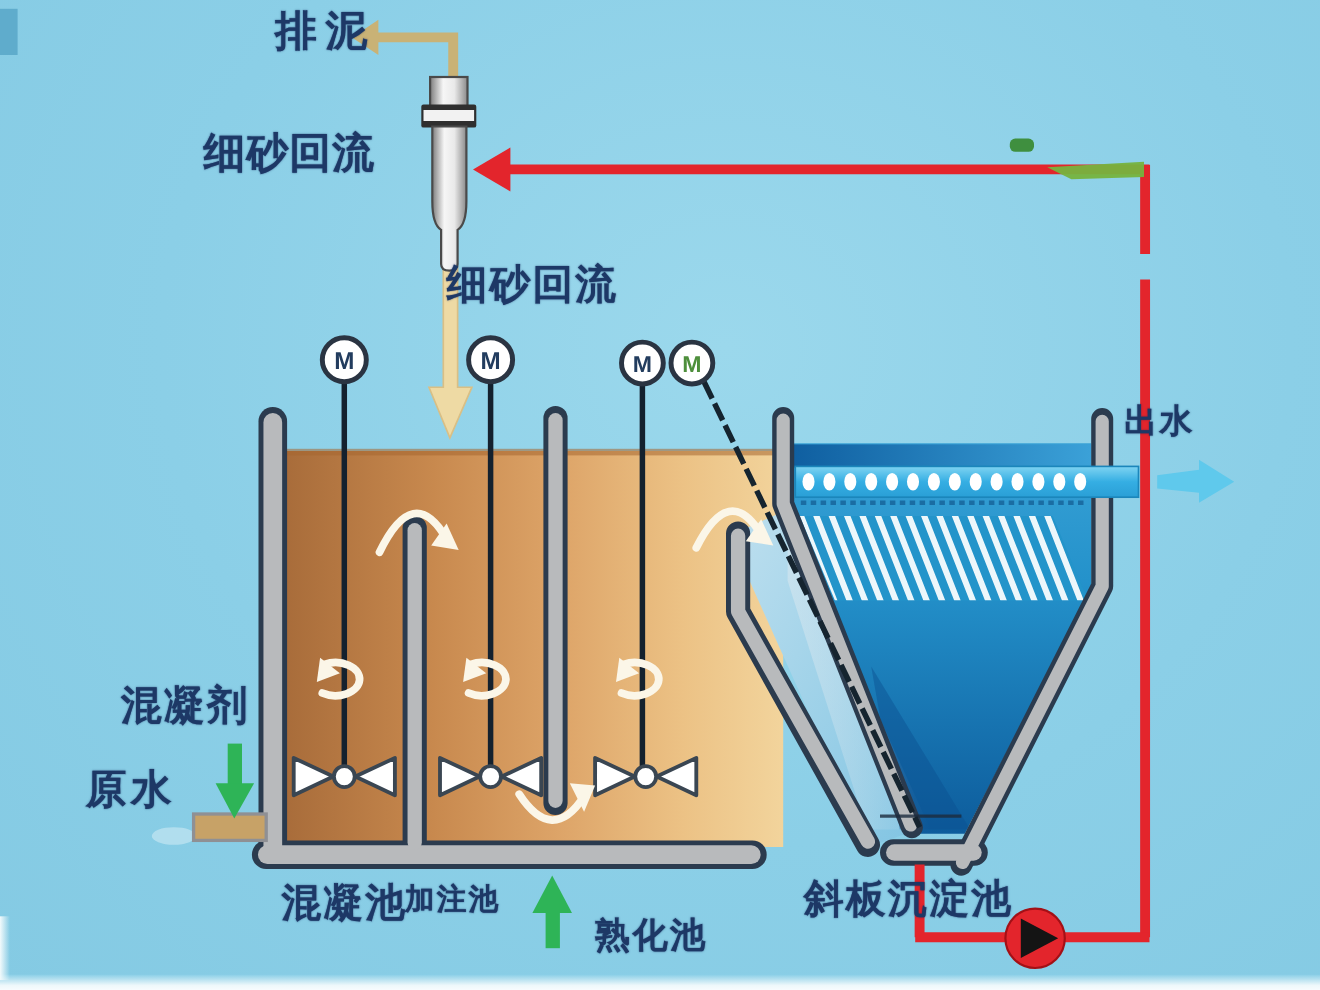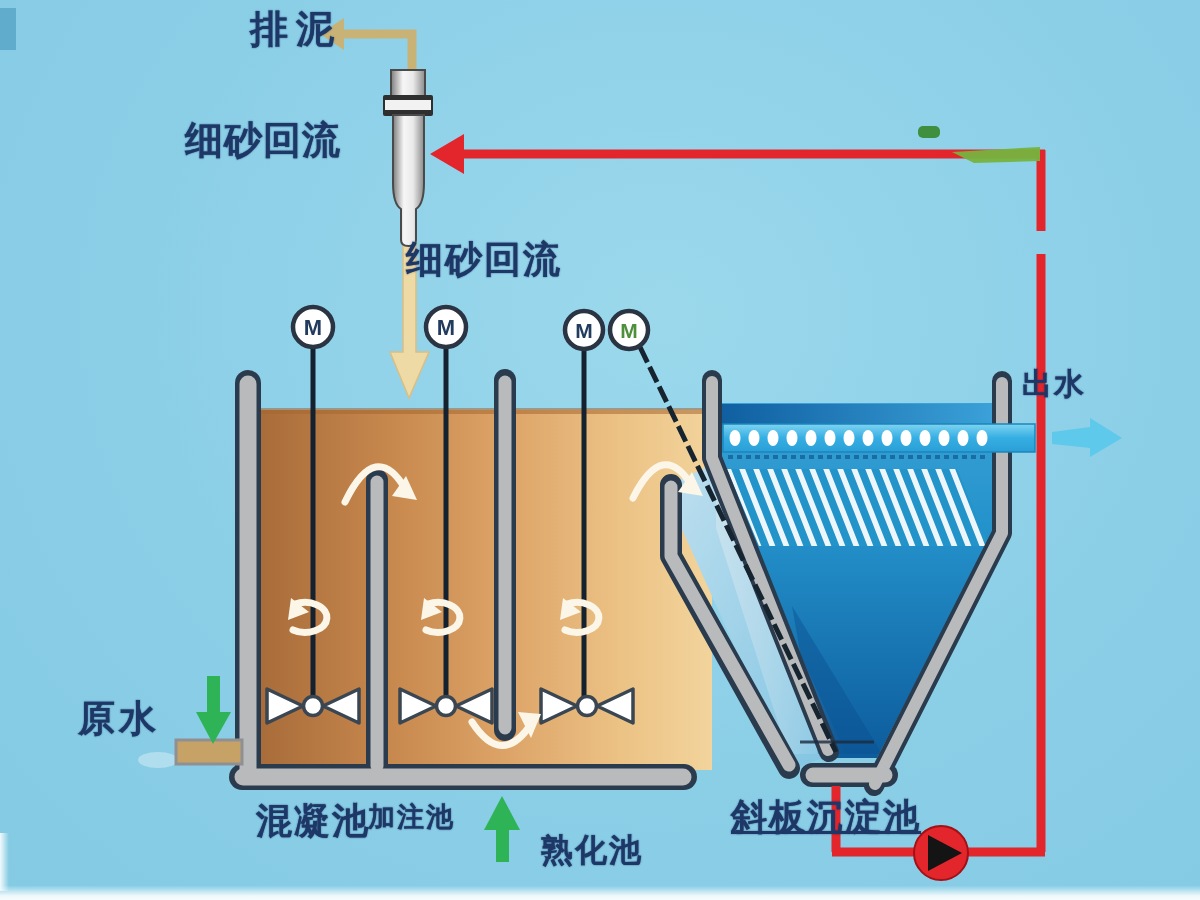--- a/index.html
+++ b/index.html
@@ -242,23 +242,24 @@
     <g>
       <circle cx="629" cy="330" r="19" fill="#ffffff" stroke="#2a3442" stroke-width="4.5"></circle>
       <text x="629" y="338" text-anchor="middle" font-family="Liberation Sans, sans-serif" font-size="21" font-weight="bold" fill="#4e8f3c">M</text>
     </g>
   </g>
 </svg>
 
 <div class="lbl" style="left:250px;top:10px;font-size:38px;letter-spacing:8px;">排泥</div>
 <div class="lbl" style="left:185px;top:121px;font-size:38px;letter-spacing:1px;">细砂回流</div>
 <div class="lbl" style="left:406px;top:241px;font-size:37px;letter-spacing:2px;">细砂回流</div>
+<div class="lbl" style="left:110px;top:624px;font-size:37px;letter-spacing:2px;">混凝剂</div>
 <div class="lbl" style="left:78px;top:700px;font-size:37px;letter-spacing:4px;text-align:center;">原水</div>
 <div class="lbl" style="left:1022px;top:368px;font-size:30px;letter-spacing:2px;">出水</div>
 <div class="lbl" style="left:244px;top:803px;font-size:36px;letter-spacing:2px;margin-left:12px;">混凝池</div>
 <div class="lbl" style="left:368px;top:803px;font-size:27px;letter-spacing:2px;">加注池</div>
 <div class="lbl" style="left:541px;top:834px;font-size:32px;letter-spacing:2px;">熟化池</div>
-<div class="lbl" style="left:731px;top:799px;font-size:36px;letter-spacing:2px;text-decoration:underline;">斜板沉淀池</div>
+<div class="lbl" style="left:731px;top:799px;font-size:36px;letter-spacing:2px;">斜板沉淀池</div>
 
 <div id="bottom-strip"></div>
 <div id="left-sliver"></div>
 
 </div>
 
 </body></html>

